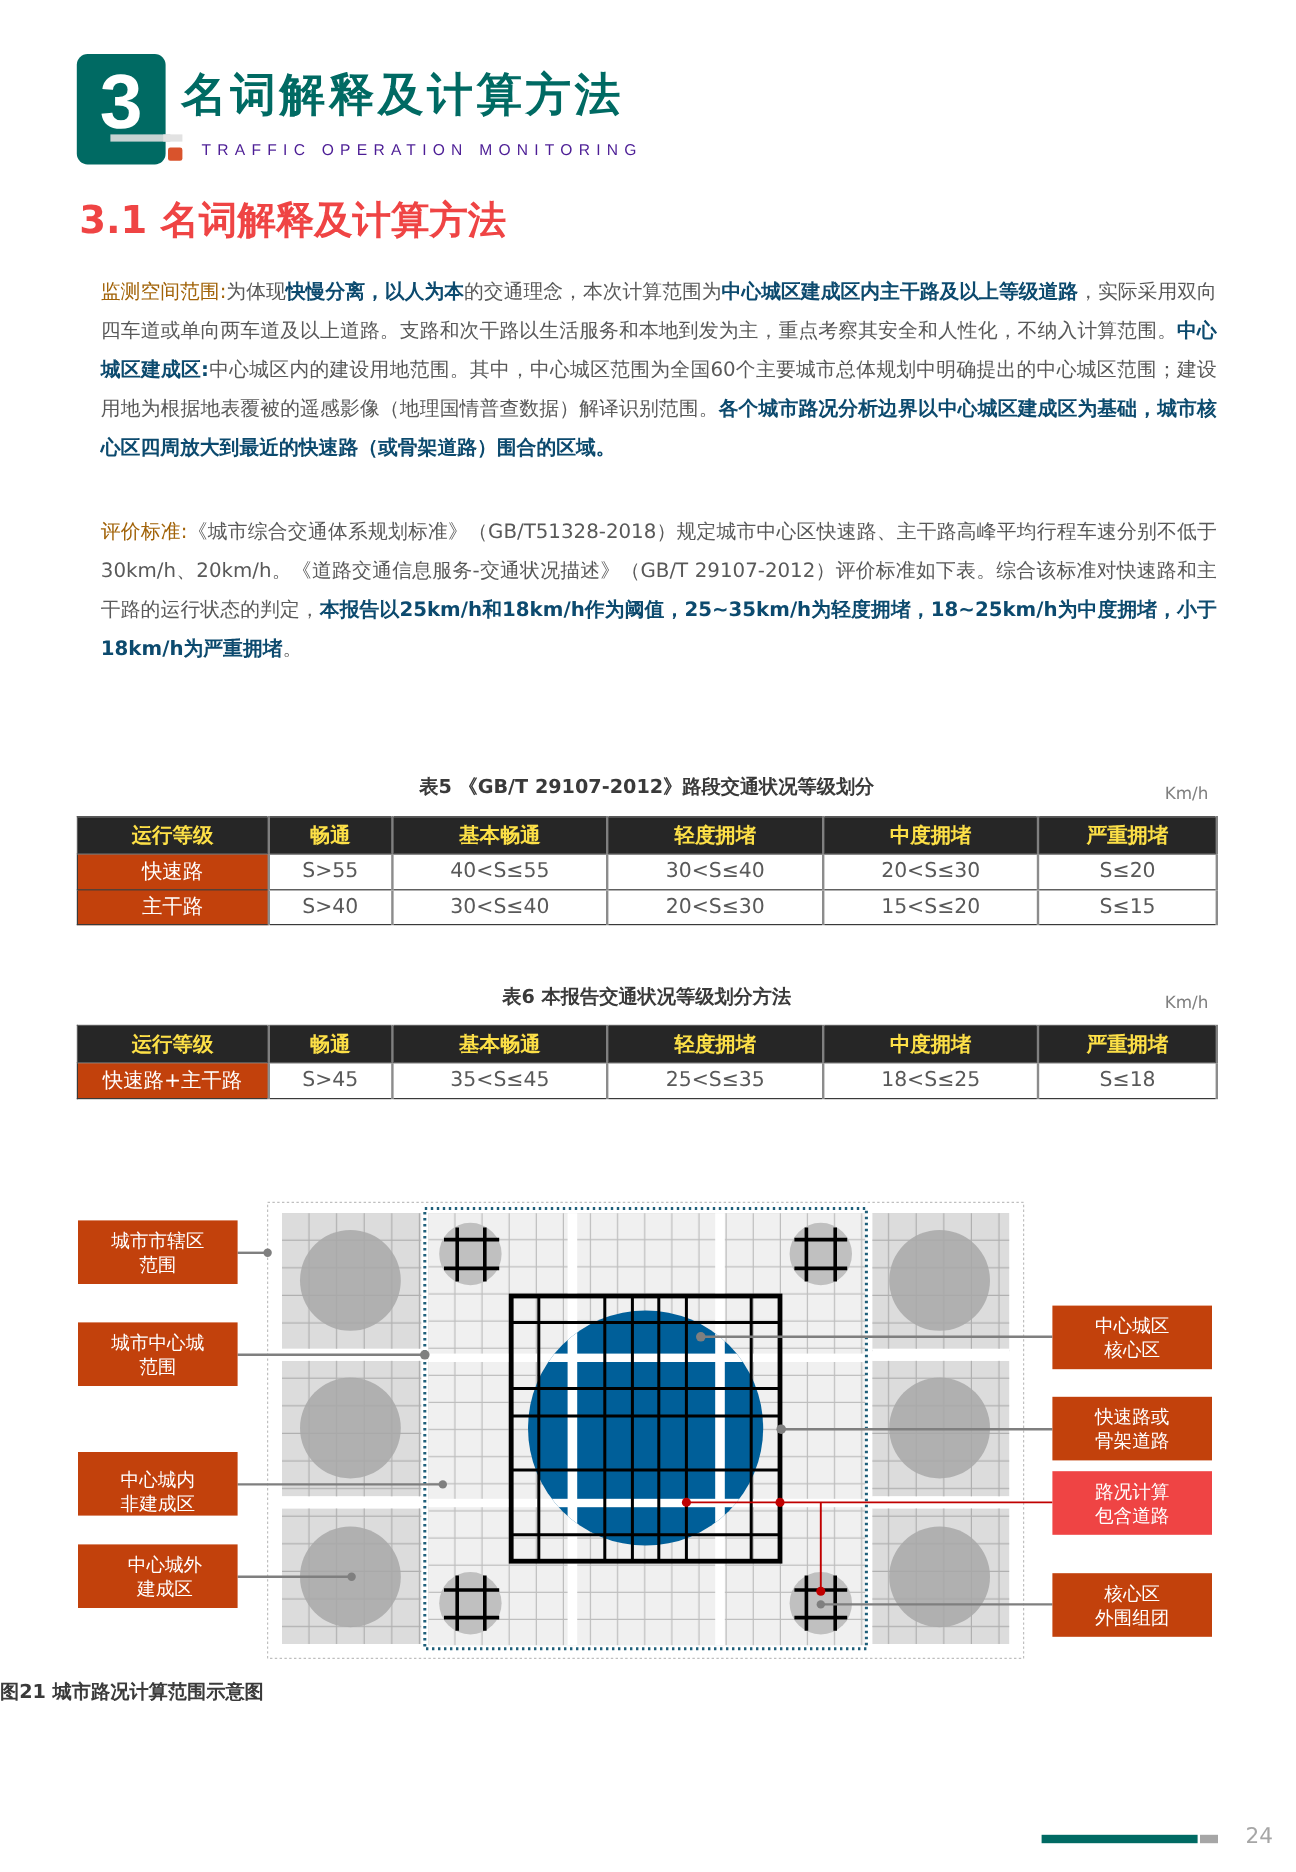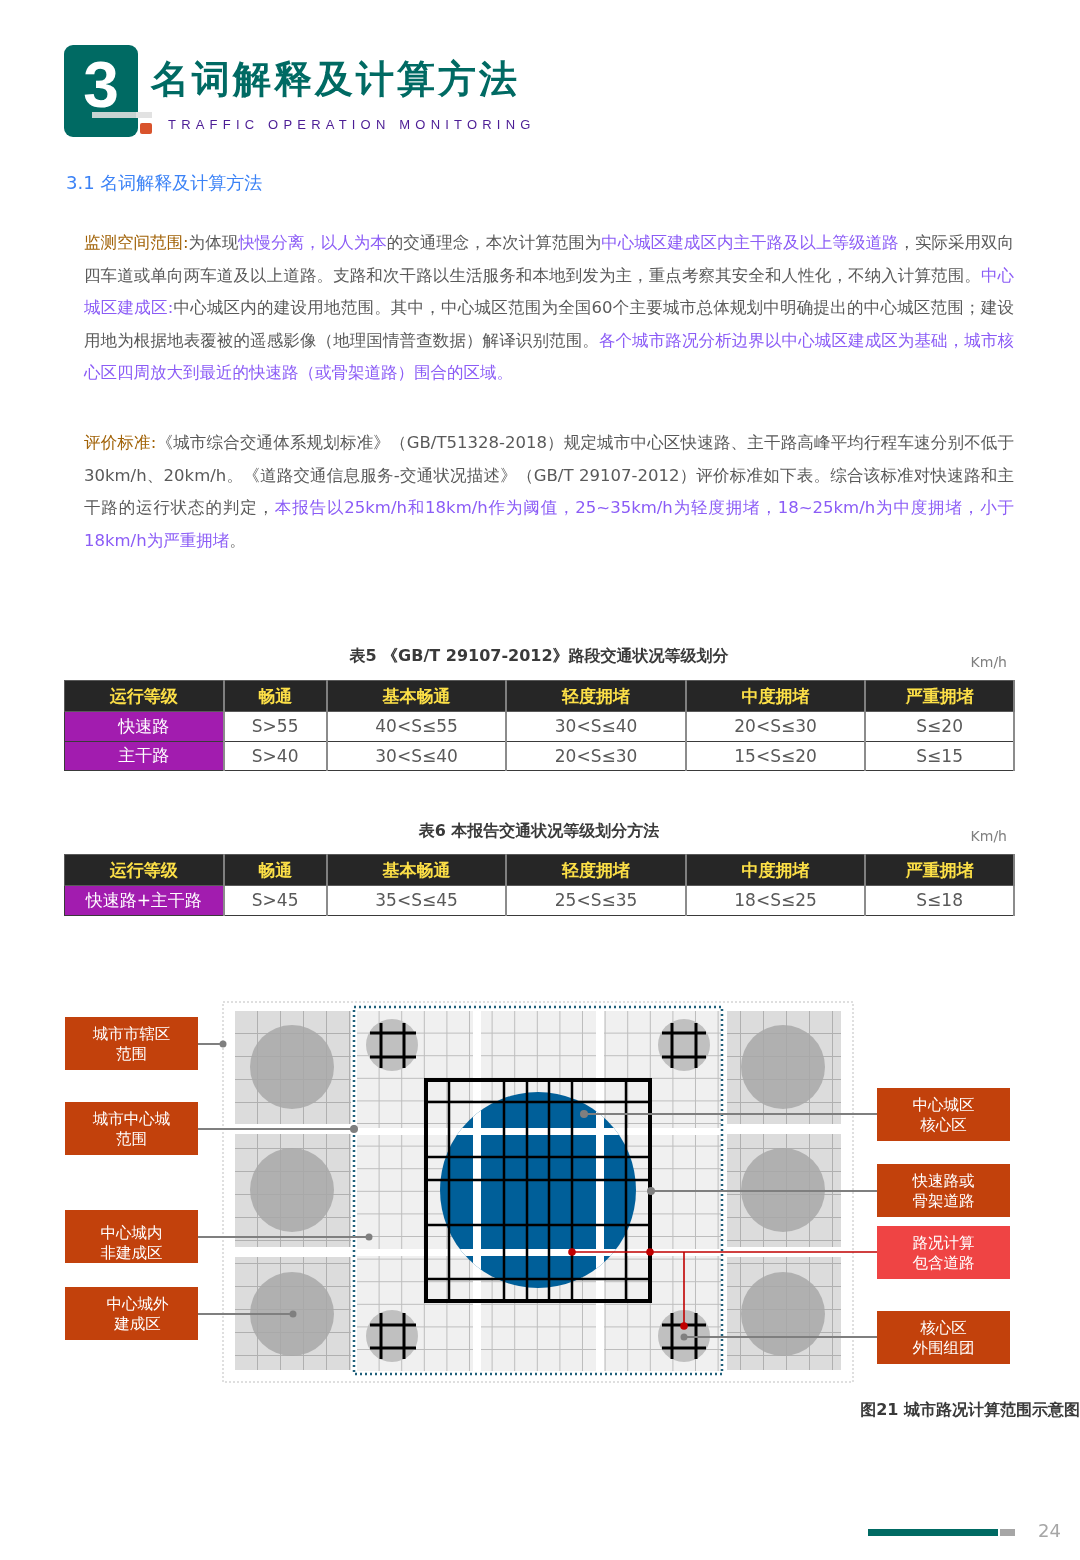--- a/index.html
+++ b/index.html
@@ -9,45 +9,45 @@
   
   .chap-badge { position: absolute; left: 64px; top: 45px; width: 74px; height: 92px; background: #006a63; border-radius: 9px; }
   .chap-num { position: absolute; left: 0; top: 4px; width: 74px; text-align: center; color: #fff; font-family: "Liberation Sans", sans-serif; font-size: 64px; font-weight: bold; line-height: 72px; }
   .chap-bar { position: absolute; left: 92px; top: 112px; width: 50px; height: 6px; background: #c7d3d2; }
   .chap-bar2 { position: absolute; left: 136px; top: 112px; width: 16px; height: 6px; background: #e2e2e2; }
   .chap-square { position: absolute; left: 140px; top: 123px; width: 12px; height: 11px; background: #d9532c; border-radius: 2px; }
   .chap-title { position: absolute; left: 151px; top: 55px; font-size: 38px; font-weight: bold; color: #006a63; letter-spacing: 3px; line-height: 48px; }
   .chap-sub { position: absolute; left: 168px; top: 117px; font-size: 13px; color: #4c1d95; letter-spacing: 5.2px; font-family: "Liberation Sans", sans-serif; }
 
   
-  .sec-title { position: absolute; left: 66px; top: 165px; font-size: 18px; font-weight: normal; color: #3b82f6; line-height: 36px; }
+  .sec-title { position: absolute; left: 66px; top: 165px; font-size: 32px; font-weight: bold; color: #ef4444; line-height: 36px; }
 
   .para { position: absolute; left: 84px; width: 930px; font-size: 16.5px; line-height: 32.5px; color: #595959; text-align: justify; }
   .para .lbl { color: #a16207; font-weight: normal; }
-  .para b { color: #8b5cf6; font-weight: normal; }
+  .para b { color: #0c4a6e; font-weight: bold; }
   .p1 { top: 227px; }
   .p2 { top: 427px; }
 
   
   .tbl-caption { position: absolute; left: 64px; width: 950px; text-align: center; font-size: 16px; font-weight: bold; color: #3a3a3a; }
   .tbl-unit { position: absolute; right: 73px; font-size: 14px; color: #7f7f7f; }
   table.grade { position: absolute; left: 64px; width: 951px; border-collapse: collapse; font-size: 17px; color: #595959; }
   table.grade th { background: #262626; color: #fde047; font-weight: bold; height: 31px; border: 1px solid #595959; border-right: 2px solid #7f7f7f; }
   table.grade td { height: 29.5px; text-align: center; border: 1px solid #3a3a3a; border-right: 2px solid #8c8c8c; }
-  table.grade td.rowhead { background: #a21caf; color: #ffffff; }
+  table.grade td.rowhead { background: #c2410c; color: #ffffff; }
   table.grade col.c0 { width: 159px; }
 
   
   .diagram { position: absolute; left: 0; top: 0; width: 1080px; height: 1560px; pointer-events: none; }
   .diagram .lbl-box { pointer-events: auto; }
   .lbl-box { position: absolute; width: 133px; height: 53px; background: #c2410c; color: #ffffff; font-size: 15.5px; line-height: 20px; text-align: center; display: flex; align-items: center; justify-content: center; }
   .lbl-box span { display: block; }
   .lbl-box.red { background: #ef4444; }
 
-  .fig-caption { position: absolute; left: 0; width: 1080px; top: 1400px; text-align: right; font-size: 16px; font-weight: bold; color: #3a3a3a; }
+  .fig-caption { position: absolute; left: 0; width: 1080px; top: 1400px; text-align: left; font-size: 16px; font-weight: bold; color: #3a3a3a; }
 
   
   .foot-bar1 { position: absolute; left: 868px; top: 1529px; width: 130px; height: 7px; background: #006a63; }
   .foot-bar2 { position: absolute; left: 1000px; top: 1529px; width: 15px; height: 7px; background: #a6a6a6; }
   .page-num { position: absolute; left: 1038px; top: 1520px; font-size: 18px; color: #a6a6a6; }
 </style>
 </head>
 <body>
 
 <div>

